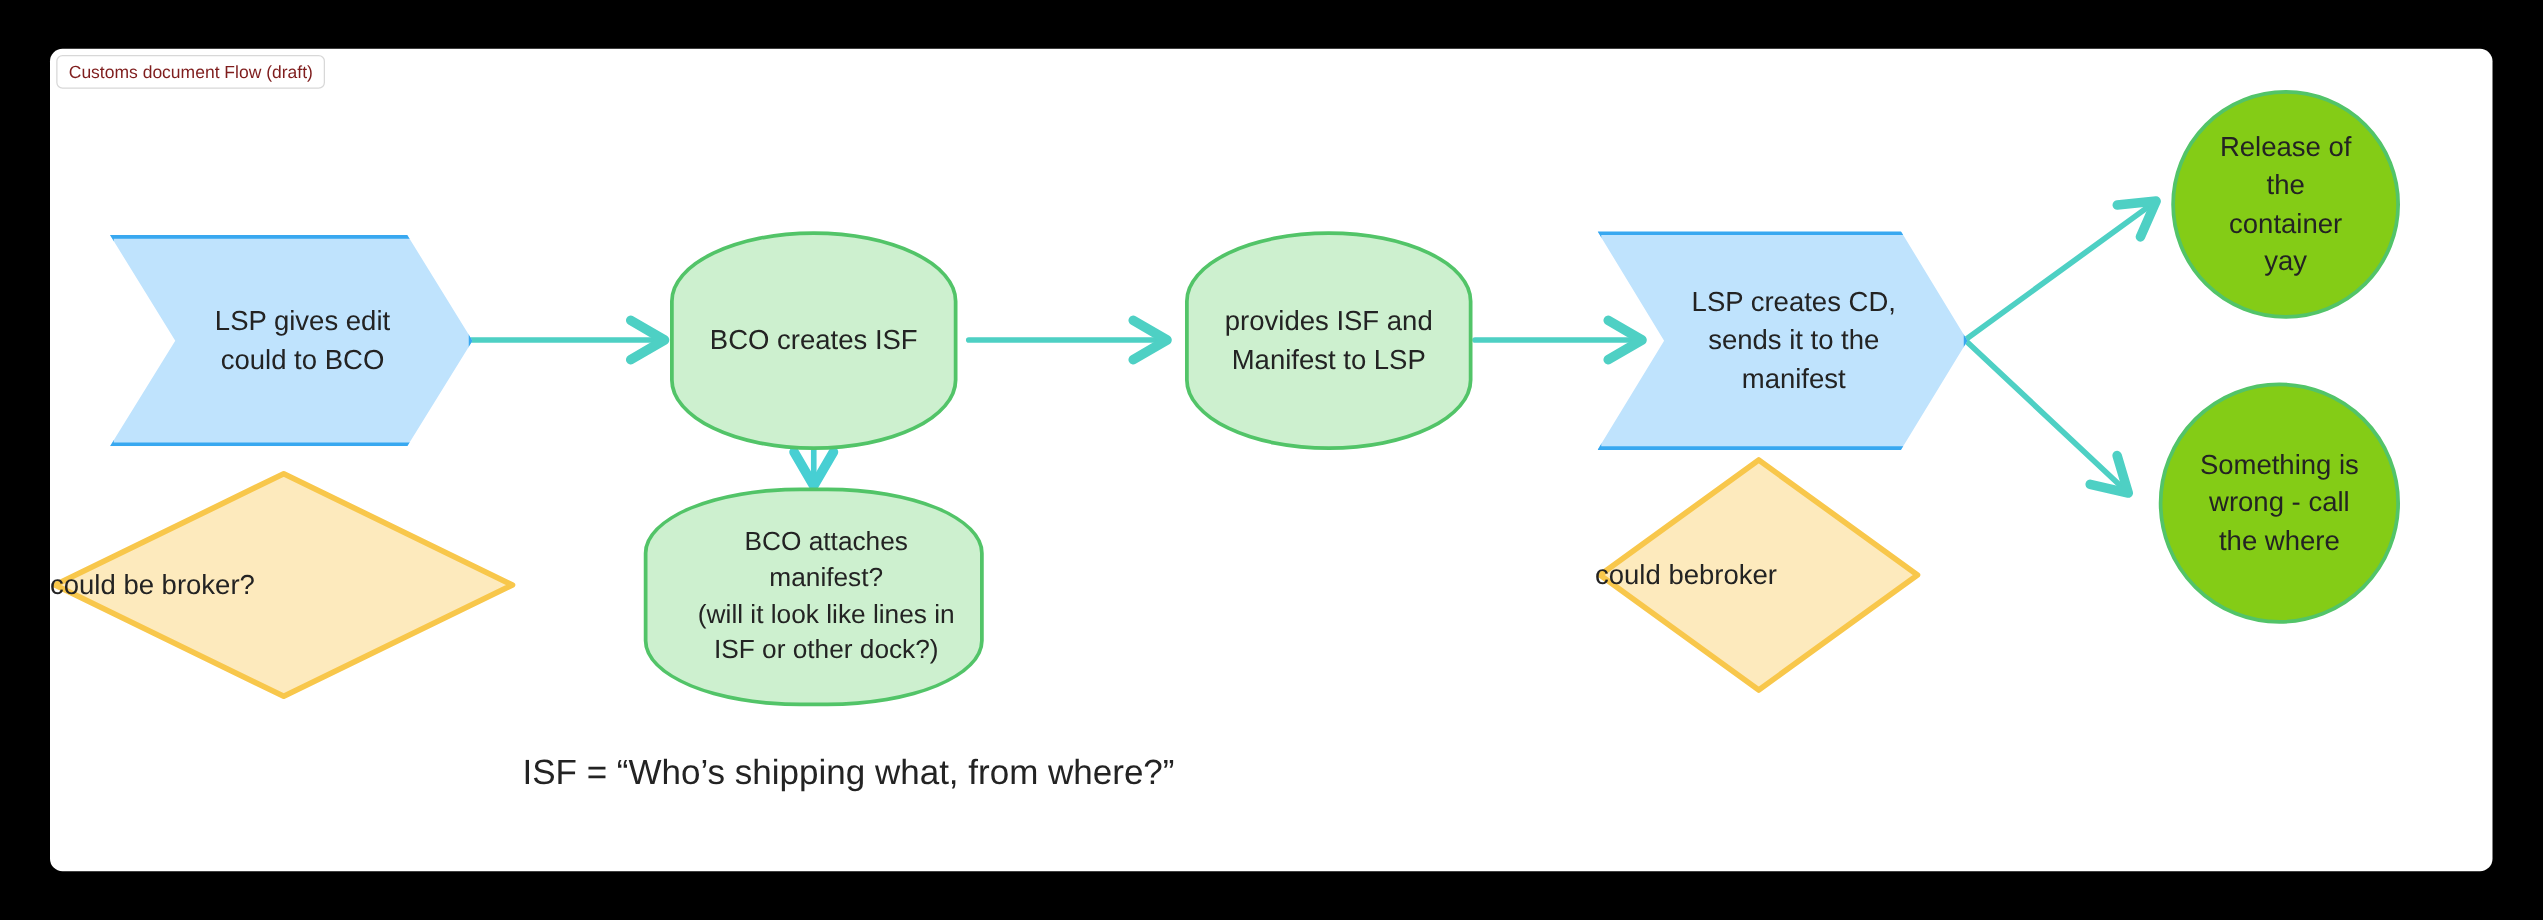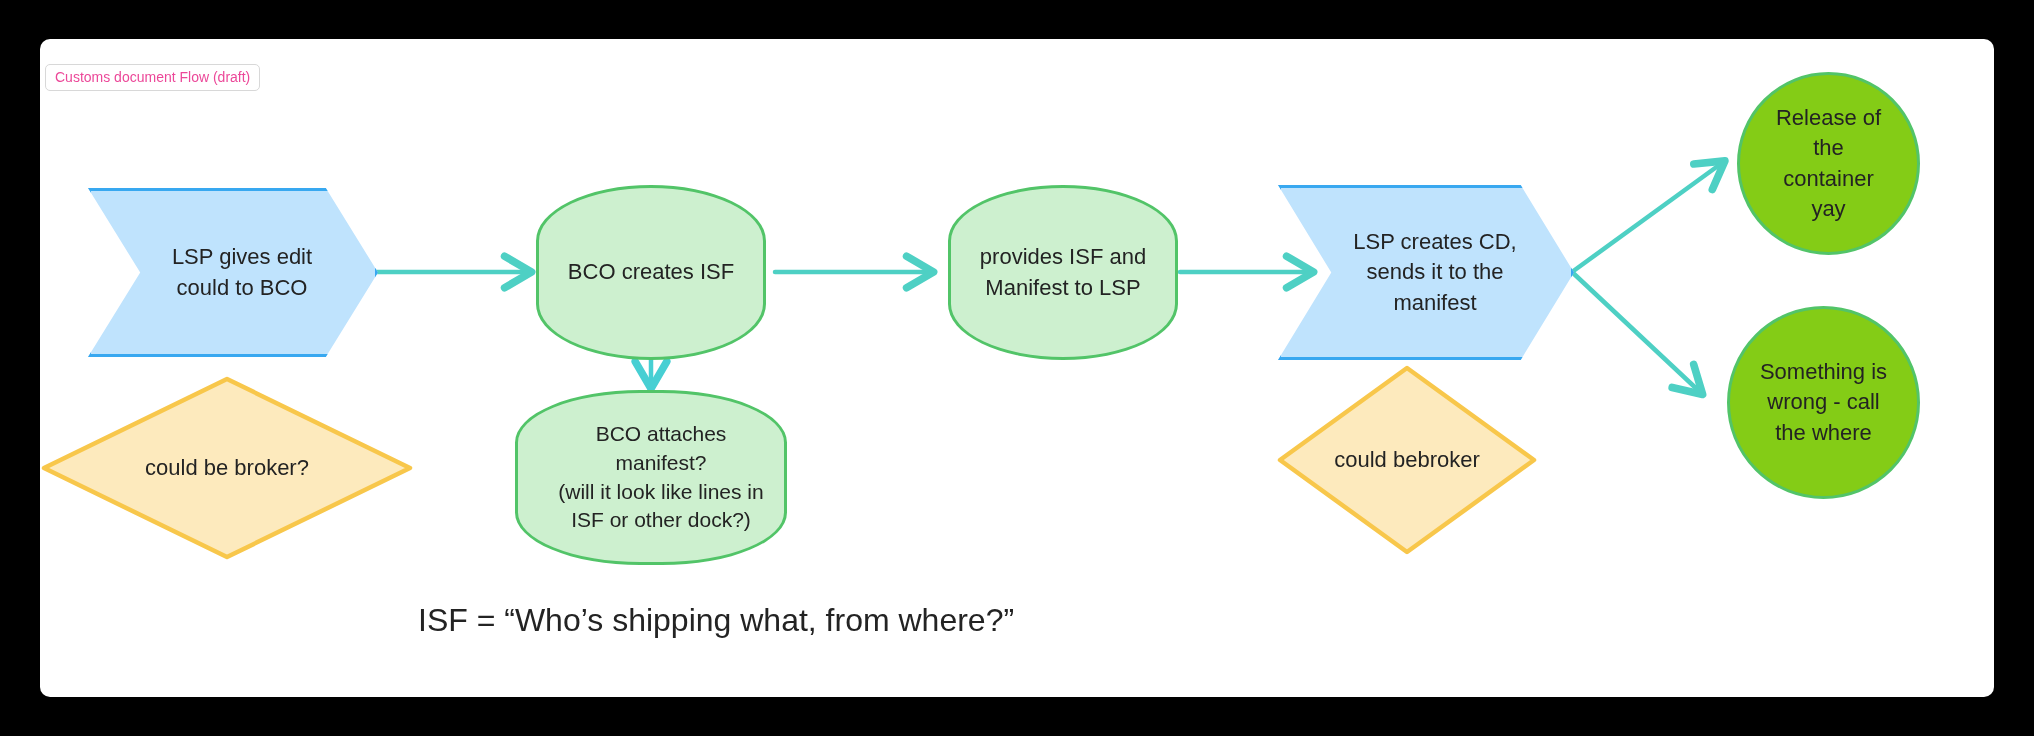--- a/index.html
+++ b/index.html
@@ -16,25 +16,24 @@
     border-radius:10px;
   }
   #title-tab{
     position:absolute;
     left:45px; top:44px;
     background:#ffffff;
     border:1px solid #d8d8d8;
     border-radius:5px;
     padding:5px 9px 6px 9px;
     font-size:14px;
-    color:#ec4899;
+    color:#7f1d1d;
     line-height:1;
     white-space:nowrap;
     z-index:30;
-    margin-top:20px;
   }
   .node{
     position:absolute;
     display:flex;
     align-items:center;
     justify-content:center;
     text-align:center;
     color:#232323;
     font-size:22px;
     line-height:1.38;
@@ -62,32 +61,32 @@
   
   .circle{
     background:#84cc16;
     border:3px solid #52c468;
     border-radius:50%;
   }
   .diamond-wrap{position:absolute;z-index:10;}
   .diamond-wrap svg{position:absolute;left:0;top:0;}
   .diamond-wrap .lbl{
     position:absolute;left:0;top:0;width:100%;height:100%;
-    display:flex;align-items:center;justify-content:center;
+    display:flex;align-items:center;
     text-align:center;color:#232323;font-size:22px;line-height:1.38;
   }
 
   
   #wires{position:absolute;left:0;top:0;width:2034px;height:736px;z-index:5;pointer-events:none;}
 
   
   #caption{
     position:absolute;
     left:418px; top:602px;
-    font-size:32px;
+    font-size:28px;
     color:#232323;
     white-space:nowrap;
     z-index:10;
   }
 </style>
 </head>
 <body>
 
 <div id="canvas"></div>
 

